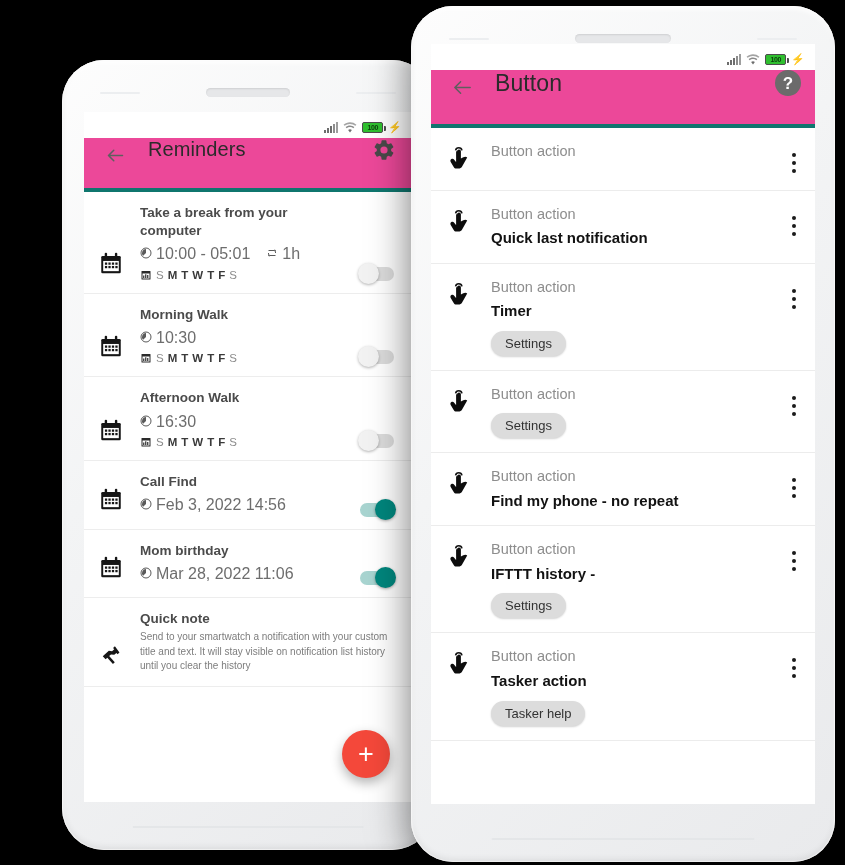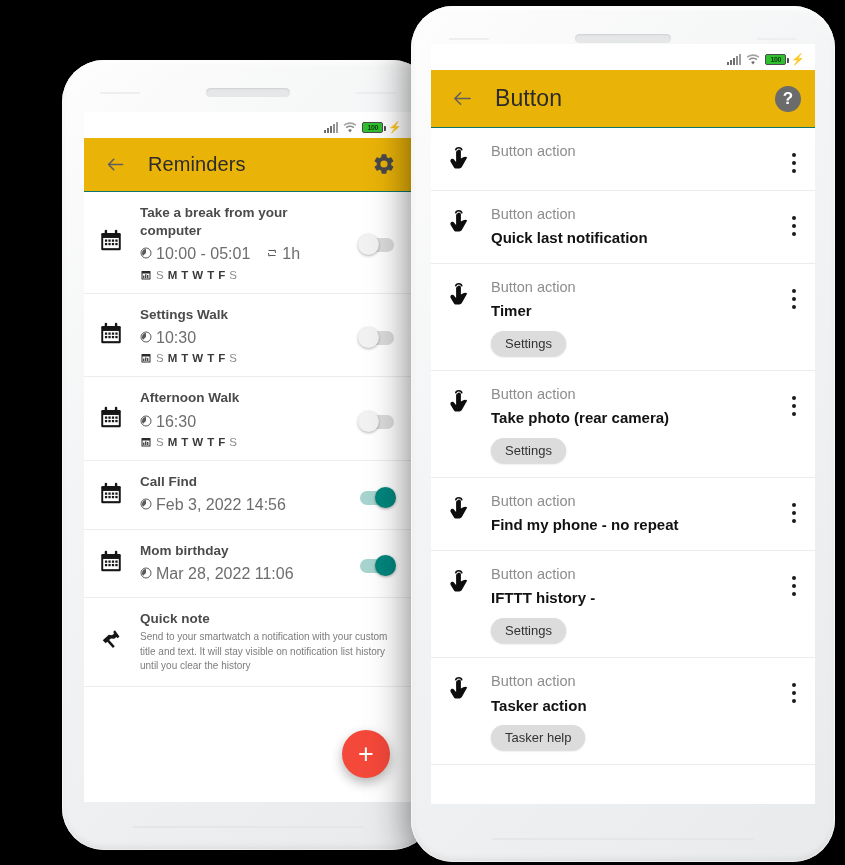--- a/index.html
+++ b/index.html
@@ -68,23 +68,23 @@
   }
   .batt::after{
     content:""; position:absolute; right:-4px; top:3px; width:2.5px; height:5px;
     background:#4d4d4d; border-radius:0 1px 1px 0;
   }
   .batt span{ font-size:7px; font-weight:700; color:#0c3d0c; line-height:1; letter-spacing:-.3px; }
   .bolt{ font-size:11px; color:#5a5a5a; line-height:1; }
 
   
   .appbar{
-    height: 54px; display:flex; align-items:center; gap:4px;
-    padding: 0 14px; background:#eab308;
-    border-bottom: 1px solid #0f766e;
+    height: 54px; display:flex; gap:4px;
+    padding: 0 14px; background:#ec4899;
+    border-bottom: 4px solid #0f766e;
   }
   #phone-right .appbar{ height:58px; }
   .appbar .back{
     width:34px;height:34px;display:flex;align-items:center;justify-content:center;
     color:#5f5f5f; flex:0 0 auto;
   }
   .appbar .title{
     font-size:20px; font-weight:400; color:#2b2b2b; margin-left:12px; flex:1;
     letter-spacing:.1px;
   }
@@ -92,21 +92,21 @@
   .gear{ width:26px;height:26px;color:#4a4a4a; }
   .helpbtn{
     width:26px;height:26px;border-radius:50%;background:#6b6b6b;color:#fff;
     display:flex;align-items:center;justify-content:center;
     font-size:17px;font-weight:700;line-height:1;
   }
 
   
   .list{ background:#fff; }
   .rem-row{
-    display:flex; align-items:center; gap:12px;
+    display:flex; align-items:flex-end; gap:12px;
     padding: 12px 10px 12px 14px;
     border-bottom:1px solid #ededed; background:#fff;
   }
   .rem-icon{ width:30px; flex:0 0 30px; padding-top:2px; color:#161616; }
   .rem-body{ flex:1; min-width:0; }
   .rem-title{ font-size:13.5px; font-weight:700; color:#4b4b4b; line-height:1.35; }
   .rem-meta{ display:flex; align-items:center; gap:4px; margin-top:3px;
              font-size:16px; color:#6d6d6d; line-height:1.4; }
   .rem-meta .sep{ width:8px; }
   .rem-days{ display:flex; align-items:center; gap:4px; margin-top:3px; font-size:11.5px; }
@@ -273,21 +273,21 @@
                   <rect x="9.6" y="10.6" width="2.1" height="2.1"></rect>
                   <rect x="12.8" y="10.6" width="2.1" height="2.1"></rect>
                   <rect x="16" y="10.6" width="2.1" height="2.1"></rect>
                   <rect x="6.4" y="13.8" width="2.1" height="2.1"></rect>
                   <rect x="9.6" y="13.8" width="2.1" height="2.1"></rect>
                   <rect x="12.8" y="13.8" width="2.1" height="2.1"></rect>
                   <rect x="16" y="13.8" width="2.1" height="2.1"></rect>
                 </g>
               </svg></span>
     <div class="rem-body">
-      <div class="rem-title">Settings Walk</div>
+      <div class="rem-title">Morning Walk</div>
       <div class="rem-meta">
         <span><svg width="12" height="12" viewBox="0 0 24 24">
                     <circle cx="12" cy="12" r="10" fill="none" stroke="#5a5a5a" stroke-width="2"></circle>
                     <path fill="#5a5a5a" d="M12 12V4a8 8 0 0 0-5.7 13.7L12 12z"></path>
                   </svg></span>
         <span>10:30</span>
 
       </div>
       <div class="rem-days">
                 <span class="dayicon">
@@ -538,21 +538,20 @@
               <i></i>
             </span>
           </div>
           <div class="act-row">
     <span class="act-icon"><svg width="26" height="28" viewBox="0 0 26 28">
                 <path fill="none" stroke="#111" stroke-width="1.6" d="M6.6 6.4a3.2 3.2 0 0 1 6.3 0"></path>
                 <path fill="#0d0d0d" d="M8.1 7.3c0-1 .8-1.9 1.9-1.9s1.9.9 1.9 1.9v7.3l2.4-1.4c1.6-.9 3-.7 3.9.3l-5.1 9c-.8 1.4-2 2.1-3.6 2.1H7.2c-1.1 0-1.9-.5-2.5-1.5l-3-5.2c-.6-1-.3-2.2.7-2.8 1-.6 2.1-.3 2.8.6l1.4 1.9.5.5V7.3z"></path>
               </svg></span>
     <div class="act-body">
       <div class="act-label">Button action</div>
-      <div class="act-value">Take photo (rear camera)</div>
       <span class="chip">Settings</span>
     </div>
     <span class="kebab">
               <i></i>
               <i></i>
               <i></i>
             </span>
           </div>
           <div class="act-row">
     <span class="act-icon"><svg width="26" height="28" viewBox="0 0 26 28">

